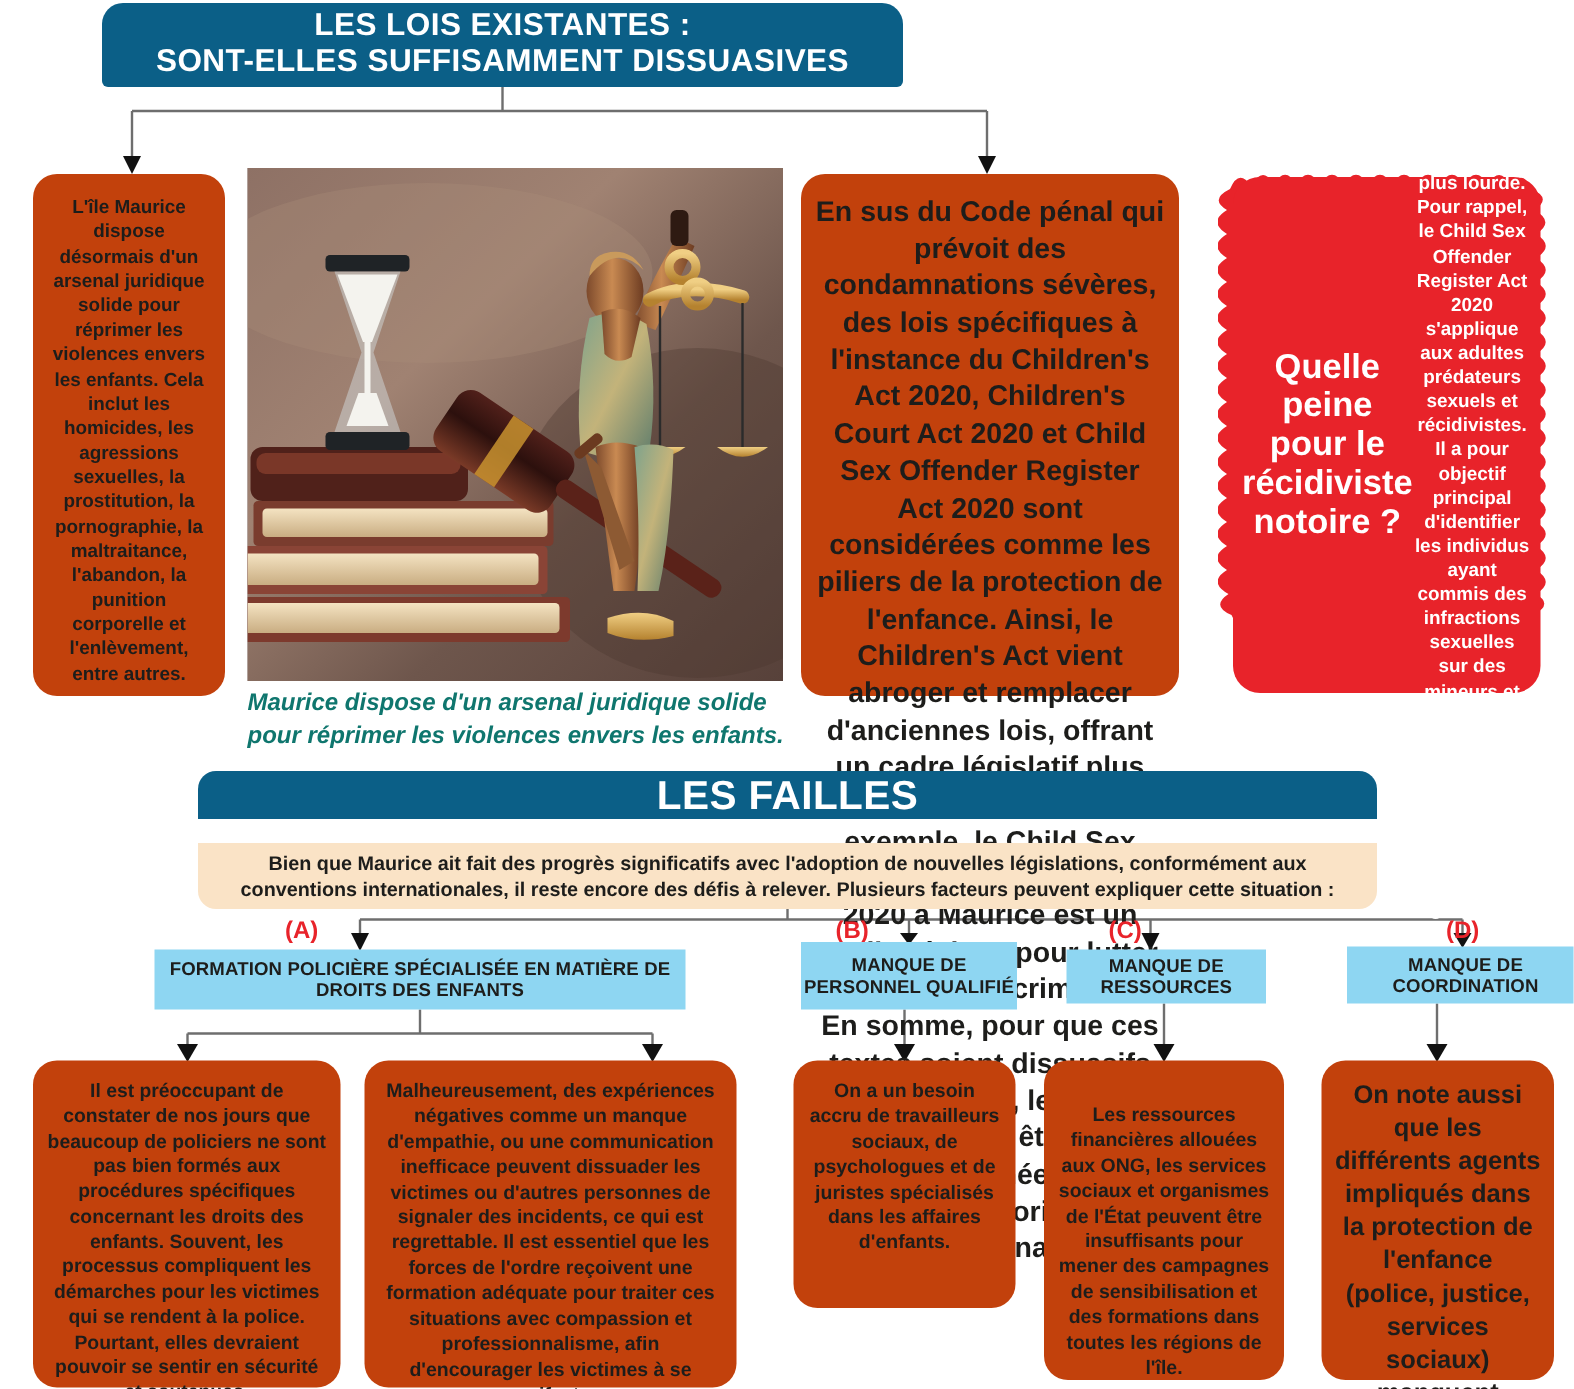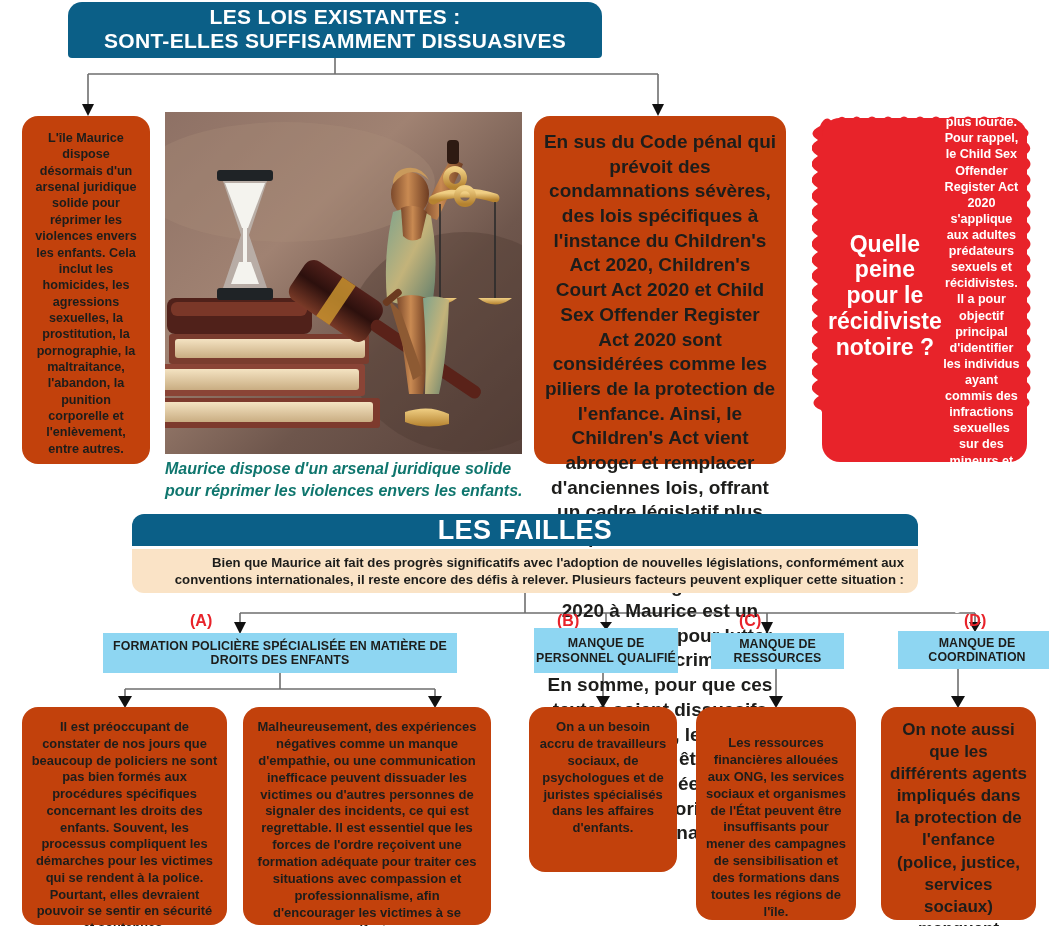--- a/index.html
+++ b/index.html
@@ -54,25 +54,25 @@
 
   
   #card-a1{left:22px;top:707px;width:205px;height:218px;font-size:12.9px;padding-top:12px;}
   #card-a2{left:243px;top:707px;width:248px;height:218px;font-size:13px;padding-top:12px;}
   #card-b{left:529px;top:707px;width:148px;height:165px;font-size:13px;padding-top:12px;}
   #card-c{left:696px;top:707px;width:160px;height:213px;font-size:13px;padding-top:28px;}
   #card-d{left:881px;top:707px;width:155px;height:213px;font-size:17px;padding-top:12px;}
 
   
   #failles-intro{
-    left:132px;top:549px;width:786px;height:44px;
+    left:132px;top:562px;width:786px;height:44px;
     background:#fae3c6;
     border-radius:0 0 12px 12px;
     font-size:13.2px;font-weight:bold;
-    text-align:right;
+    text-align:center;
     display:flex;align-items:center;justify-content:center;
     padding:0 14px;line-height:1.32;
     color:#1d1d1b;
   }
 
   
   #photo{
     left:165px;top:112px;width:357px;height:342px;
     overflow:hidden;
     background:#6f5348;

